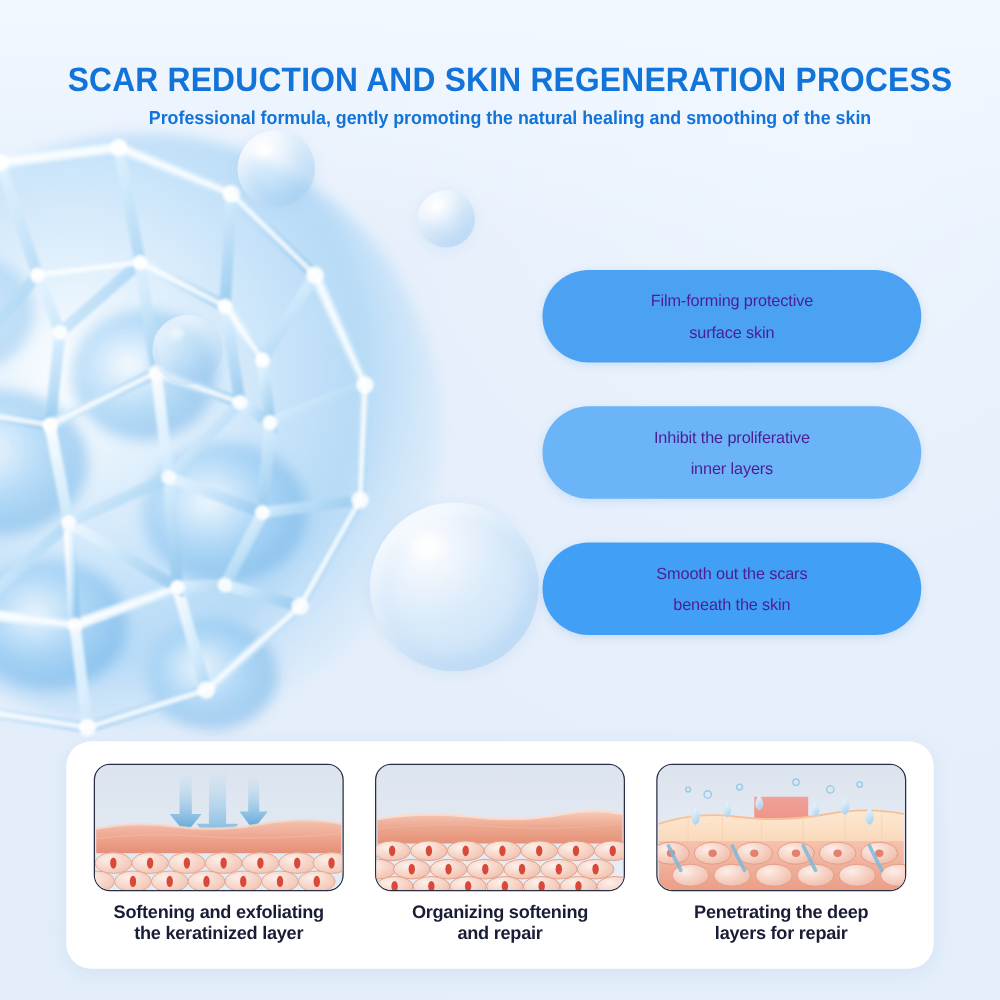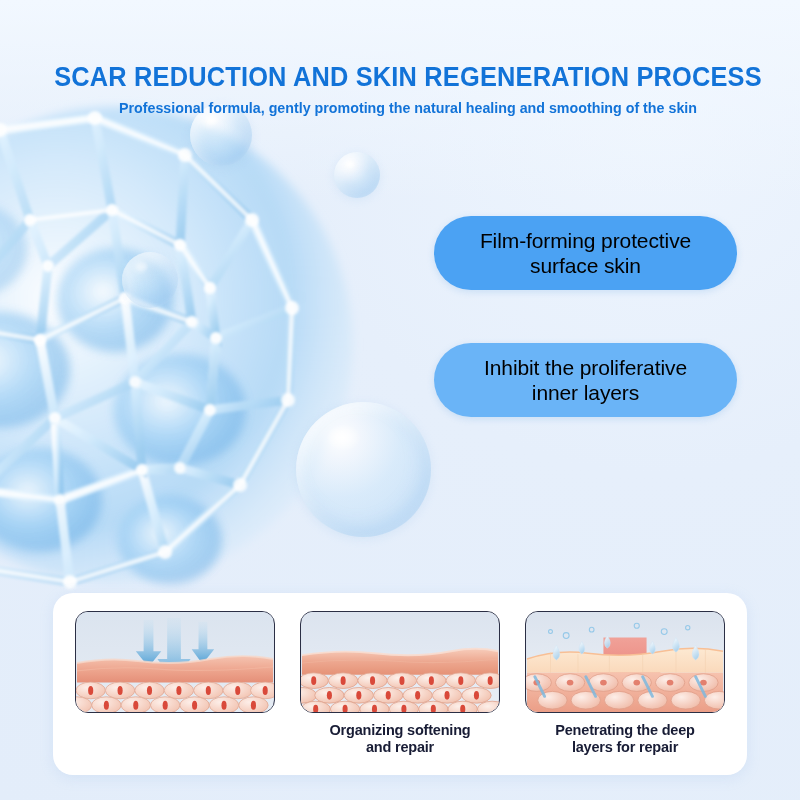--- a/index.html
+++ b/index.html
@@ -43,21 +43,21 @@
                 0 2px 10px rgba(150,195,235,0.20);
   }
   .bubble::after {
     content:""; position:absolute;
     left:22%; top:16%; width:26%; height:20%;
     border-radius:50%;
     background:radial-gradient(ellipse at center, rgba(255,255,255,0.95), rgba(255,255,255,0) 70%);
   }
 
   
-  .header { position:absolute; left:0; top:62px; width:100%; text-align:center; z-index:5;padding-left:16px; }
+  .header { position:absolute; left:0; top:49px; width:100%; text-align:center; z-index:5;padding-left:16px; }
   .title {
     font-family:"Liberation Sans Narrow","Liberation Sans",sans-serif;
     font-size:27px; font-weight:bold; letter-spacing:0.2px;
     color:#1273d8;
     transform:scaleX(0.94); transform-origin:center;
     white-space:nowrap;
   }
   .subtitle {
     margin-top:6px;
     font-family:"Liberation Sans Narrow","Liberation Sans",sans-serif;
@@ -66,29 +66,29 @@
     transform:scaleX(0.95); transform-origin:center;
     white-space:nowrap;
   }
 
   
   .pills { position:absolute; left:434px; top:216px; width:303px; z-index:6; }
   .pill {
     width:303px; height:74px;
     border-radius:37px;
     display:flex; align-items:center; justify-content:center;
-    color:#000000;
+    color:#4c1d95;
     text-align:center;
-    font-size:21px;
+    font-size:13px;
     line-height:25px;
     font-weight:500;
     letter-spacing:-0.1px;
     box-shadow:0 2px 7px rgba(90,160,225,0.22);
   }
-  .pill + .pill { margin-top:53px; }
+  .pill + .pill { margin-top:35px; }
   .pill-1 { background:#4ba2f3; }
   .pill-2 { background:#6ab4f7; }
   .pill-3 { background:#41a0f5; }
 
   
   .card {
     position:absolute;
     left:53px; top:593px; width:694px; height:182px;
     background:#ffffff;
     border-radius:20px;
@@ -265,20 +265,26 @@
     </span>
   </div>
 
   <div class="pill pill-2">
     <span>
       <span>Inhibit the proliferative</span><br>
       <span>inner layers</span>
     </span>
   </div>
 
+  <div class="pill pill-3">
+    <span>
+      <span>Smooth out the scars</span><br>
+      <span>beneath the skin</span>
+    </span>
+  </div>
 
 </div>
 
 <div class="card">
   <div class="thumbs">
 
     <div class="step">
       <div class="thumb">
         <svg viewBox="0 0 200 102" xmlns="http://www.w3.org/2000/svg">
           <defs>
@@ -343,20 +349,24 @@
                 <ellipse cx="30" cy="95" rx="2.6" ry="4.6"></ellipse>
                   <ellipse cx="60" cy="95" rx="2.6" ry="4.6"></ellipse>
                 <ellipse cx="90" cy="95" rx="2.6" ry="4.6"></ellipse>
                   <ellipse cx="120" cy="95" rx="2.6" ry="4.6"></ellipse>
                 <ellipse cx="150" cy="95" rx="2.6" ry="4.6"></ellipse>
                   <ellipse cx="180" cy="95" rx="2.6" ry="4.6"></ellipse>
               </g>
             </g>
           </g>
         </svg>
+      </div>
+      <div class="caption">
+        <span>Softening and exfoliating</span><br>
+        <span>the keratinized layer</span>
       </div>
     </div>
 
     <div class="step">
       <div class="thumb">
         <svg viewBox="0 0 200 102" xmlns="http://www.w3.org/2000/svg">
           <defs>
             <linearGradient id="sky3" x1="0" y1="0" x2="0" y2="1">
               <stop offset="0%" stop-color="#dce4ef"></stop>
                 <stop offset="100%" stop-color="#e9eef6"></stop>

